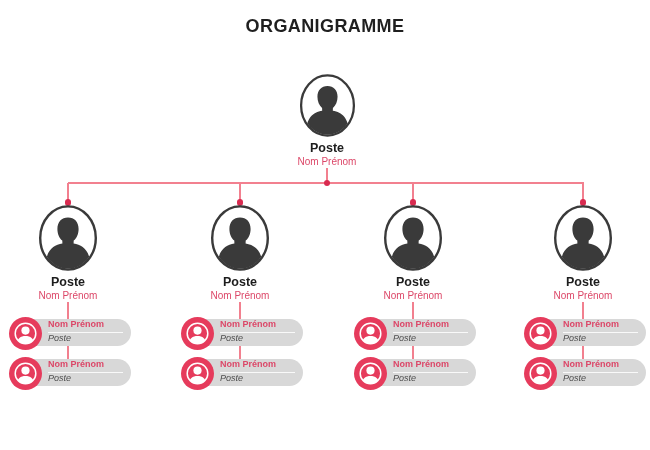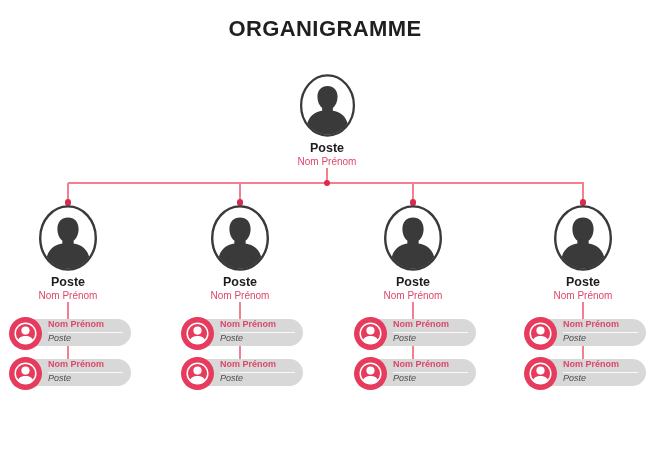--- a/index.html
+++ b/index.html
@@ -4,21 +4,21 @@
 <style>
   html,body{margin:0;padding:0;}
   body{
     width:650px;height:450px;position:relative;background:#ffffff;overflow:hidden;
     font-family:"Liberation Sans",sans-serif;
     --accent:#e63b5c;--connector:#f2808f;--dot:#d92b50;--pill-bg:#d8d8d8;
     --silhouette:#3a3a3a;--name-text:#dc4768;--title-text:#1f1f1f;
   }
   .title{
     position:absolute;top:16px;left:0;right:0;text-align:center;
-    font-size:22px;font-weight:800;letter-spacing:.4px;color:var(--title-text);
+    font-size:18px;font-weight:800;letter-spacing:.4px;color:var(--title-text);
   }
   
   .hline,.vline{position:absolute;background:var(--connector);}
   .hline{left:68px;top:182px;width:515.5px;height:1.5px;}
   .vline{width:1.5px;}
   .root-vline{left:326.25px;top:168px;height:14.5px;}
   .drop{top:182.5px;height:20.5px;}
   .drop.c1{left:67.25px}.drop.c2{left:239.25px}.drop.c3{left:412.25px}.drop.c4{left:582.25px}
   .dot{position:absolute;width:6.5px;height:6.5px;border-radius:50%;background:var(--dot);}
   .dot.center{left:323.9px;top:179.8px;}

